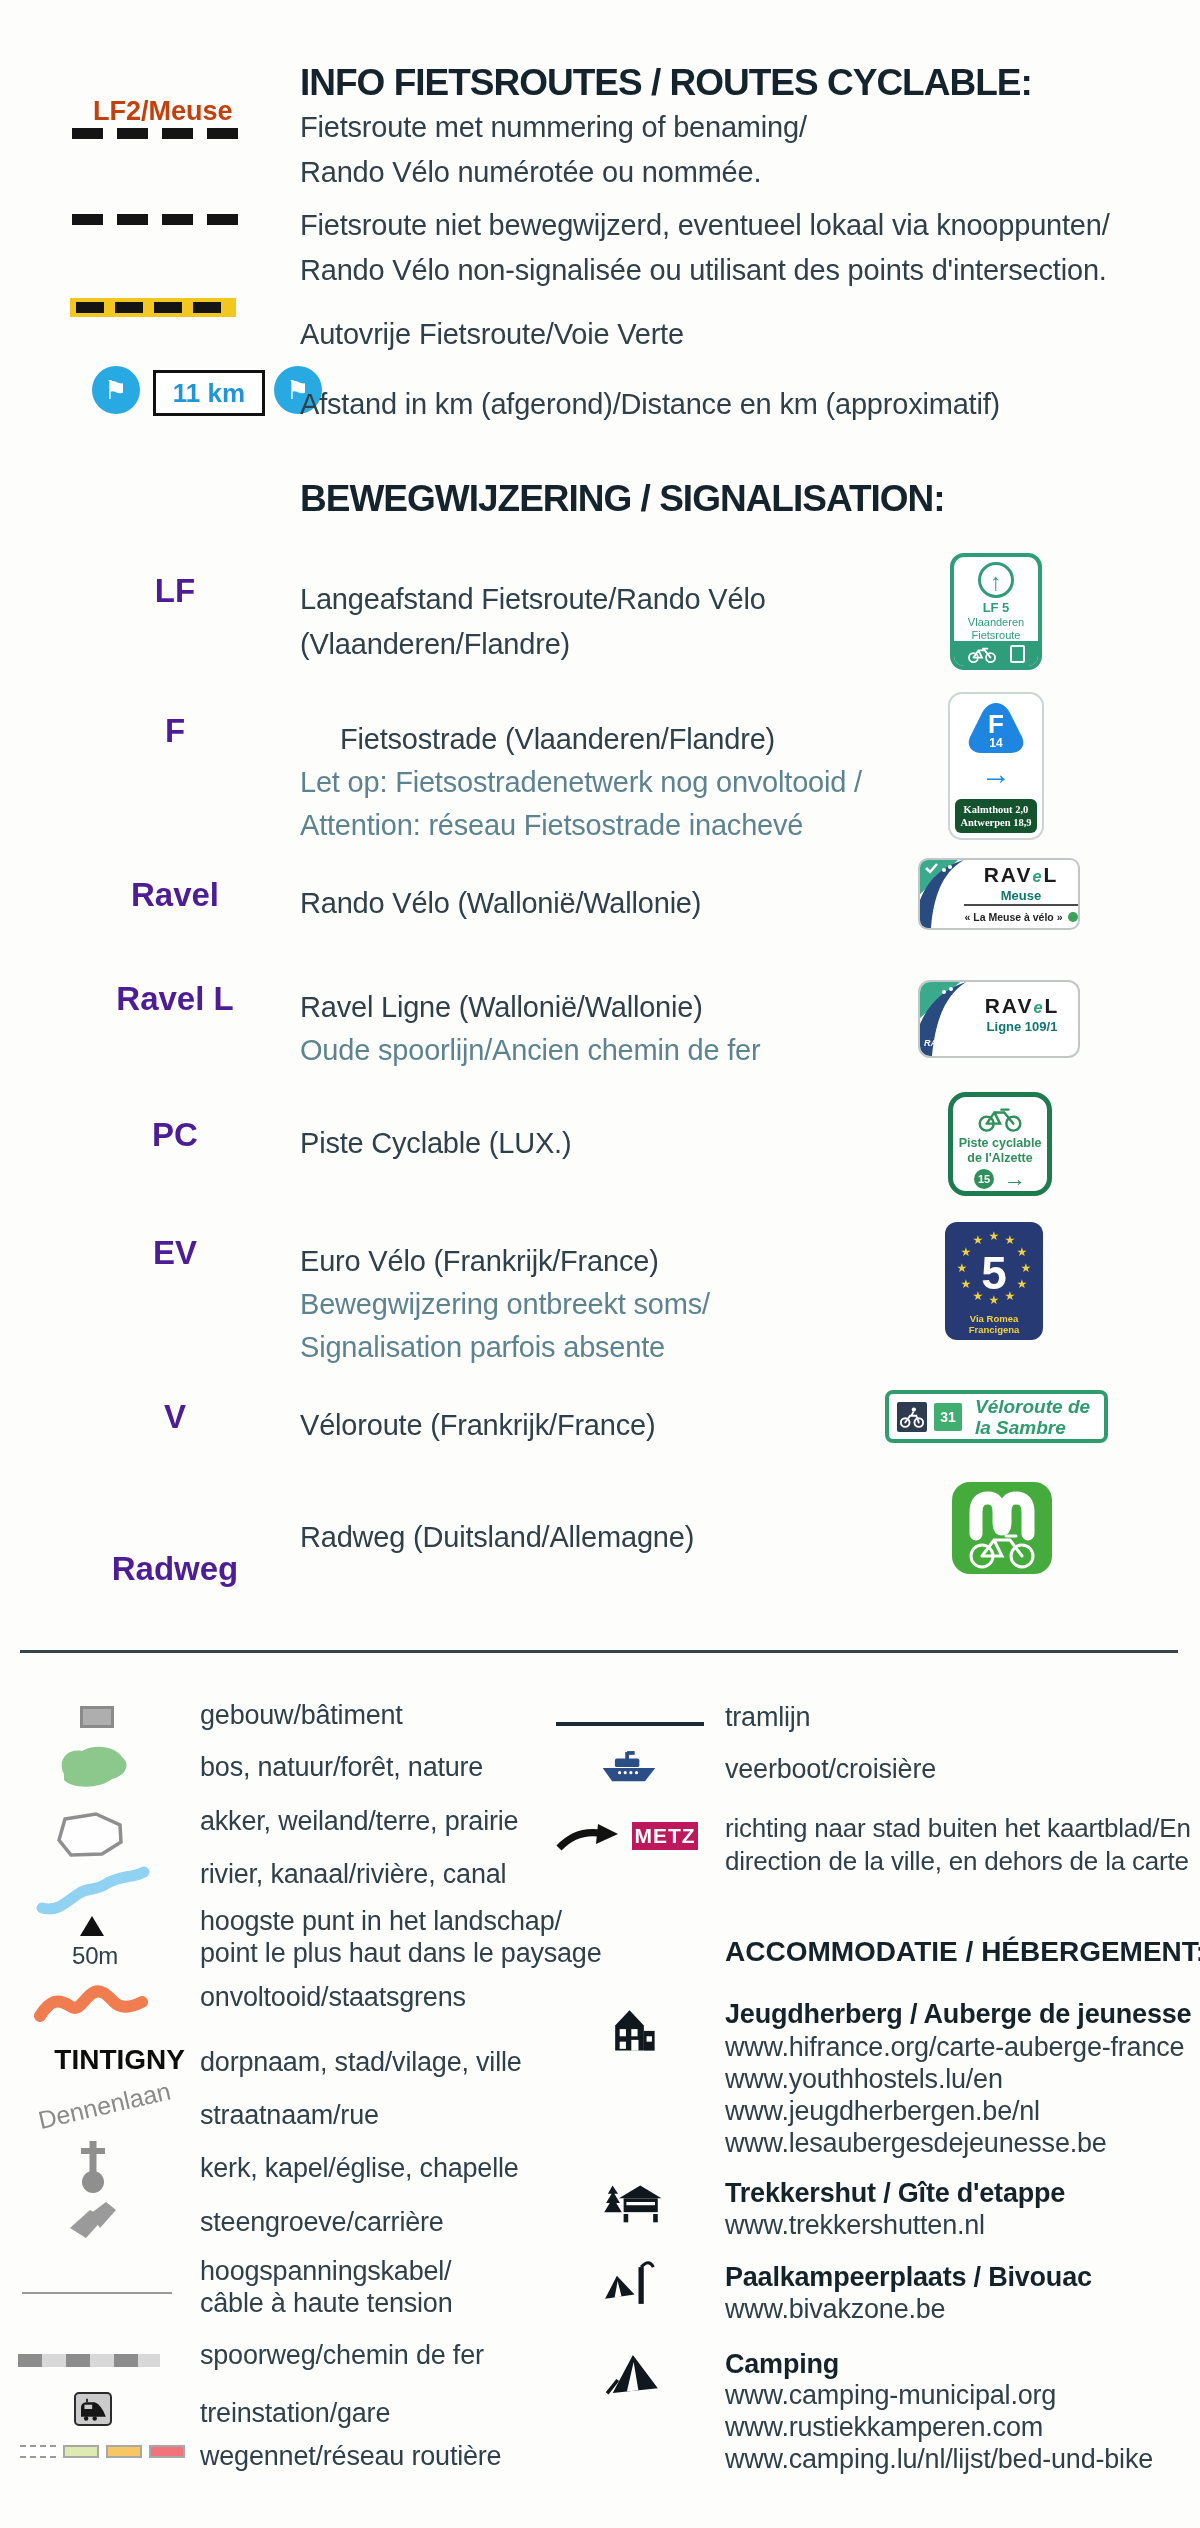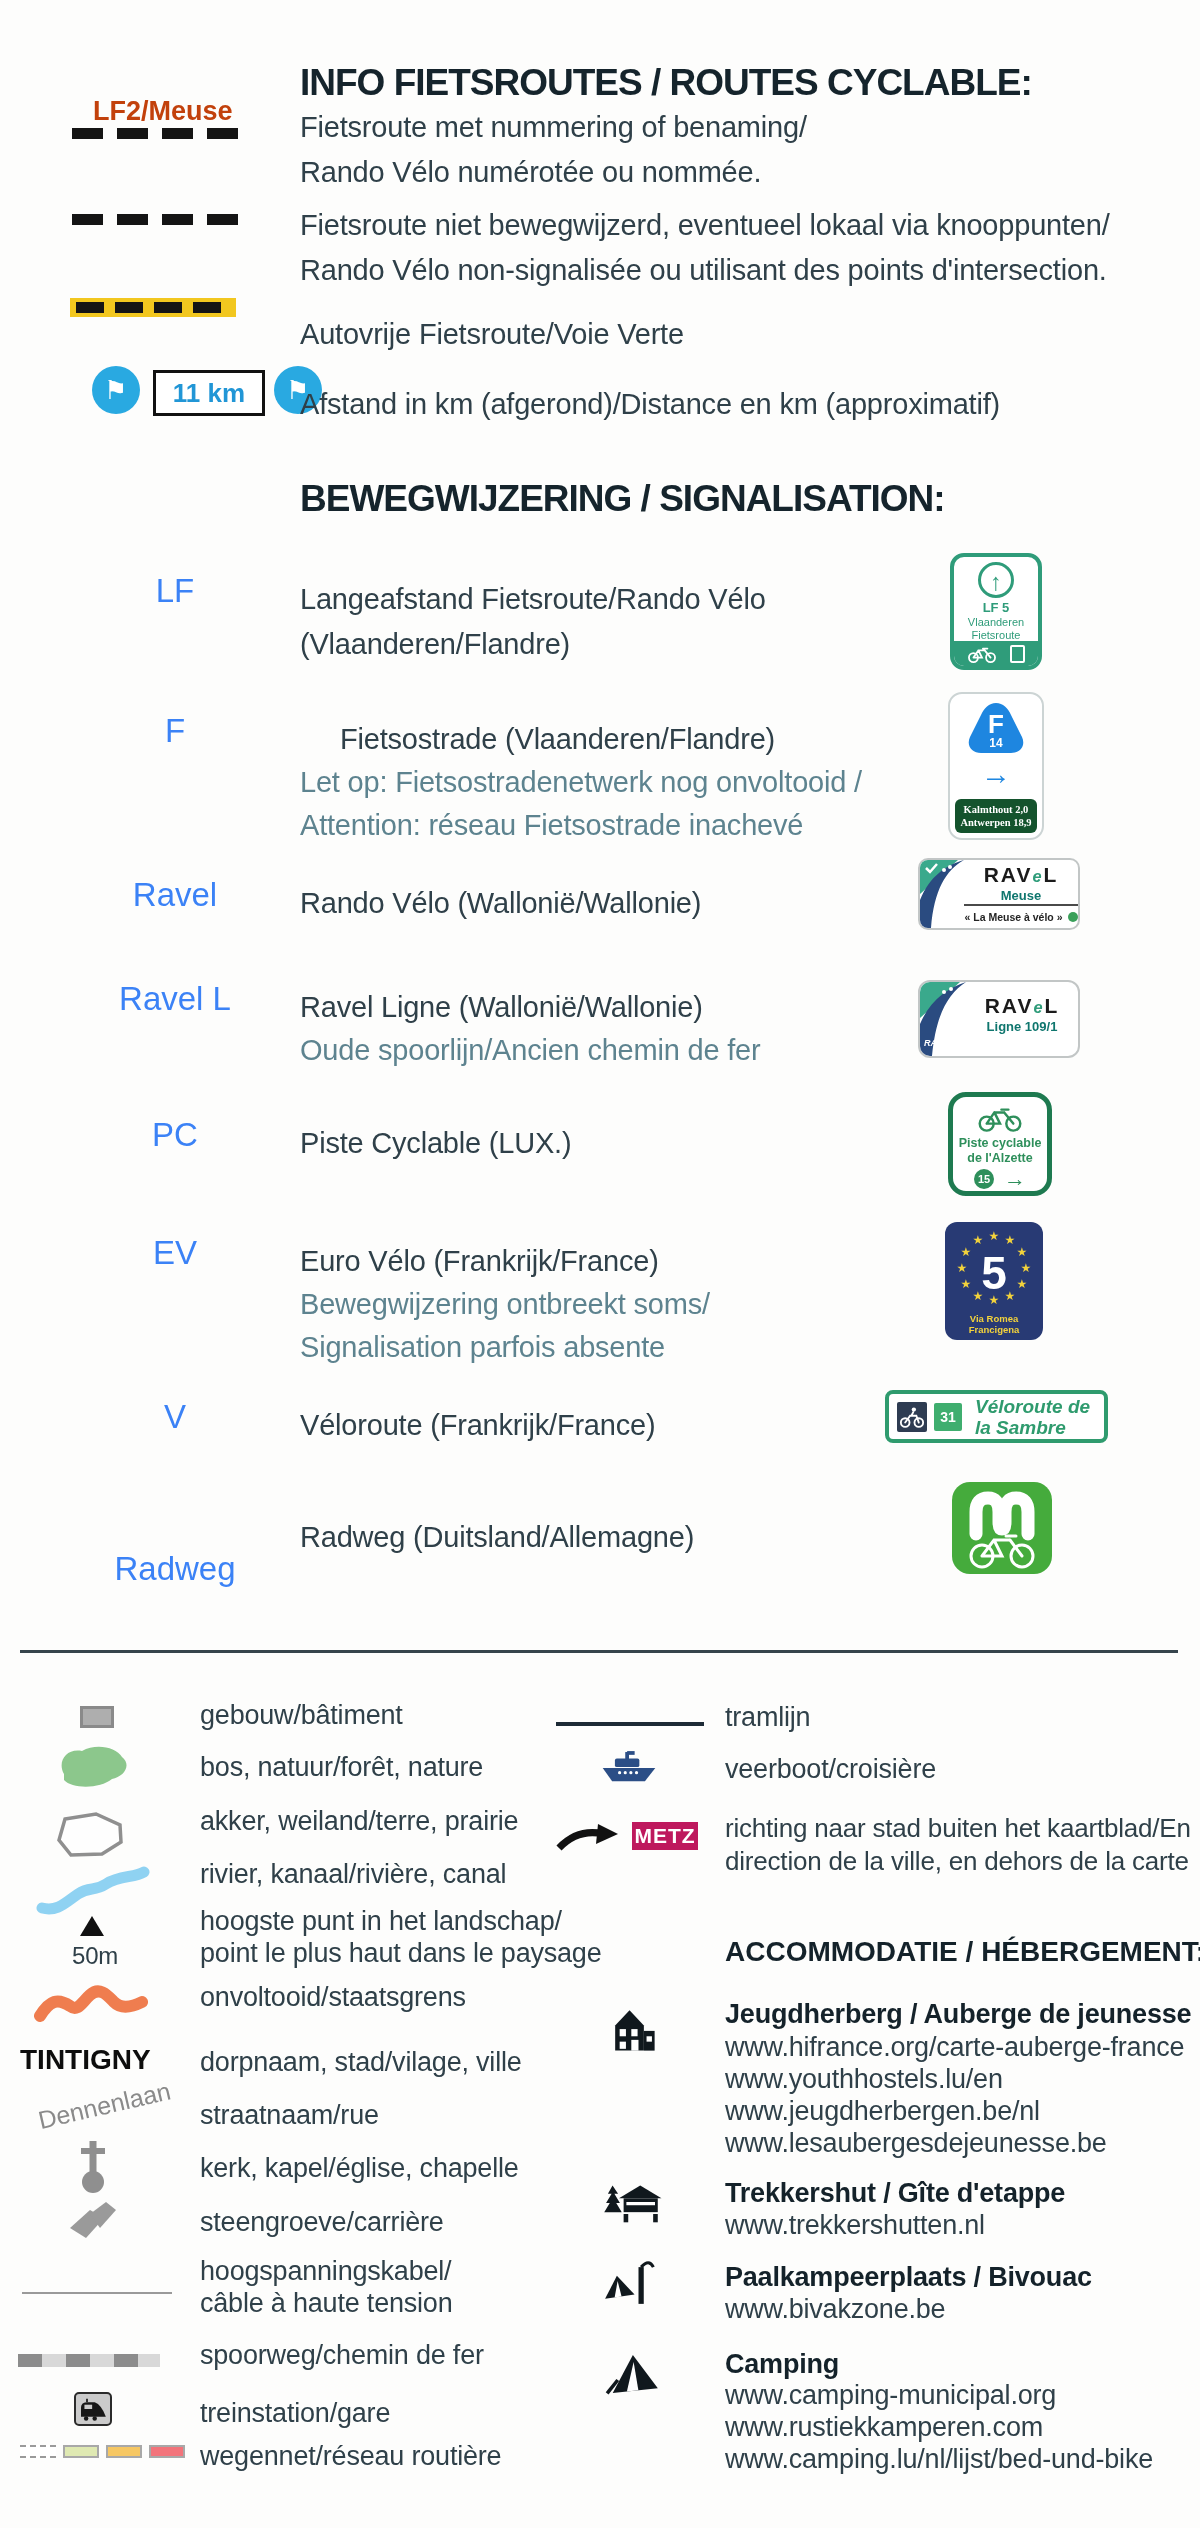--- a/index.html
+++ b/index.html
@@ -4,21 +4,21 @@
 <style>
   html,body { margin:0; padding:0; }
   body { font-family:"Liberation Sans","DejaVu Sans",sans-serif; background:#ffffff; }
   .page { position:relative; width:1200px; height:2528px; background:#fdfdfc; overflow:hidden; }
   .abs { position:absolute; white-space:nowrap; }
 
   
   .h1 { font-size:37px; font-weight:bold; color:#15242c; letter-spacing:-1px; }
   .body-t { font-size:29px; color:#2f4049; letter-spacing:-0.2px; line-height:45px; }
   .muted { color:#5d838f; }
-  .code { font-size:33px; font-weight:normal; color:#3b82f6; width:280px; left:35px; text-align:center; }
+  .code { font-size:33px; font-weight:bold; color:#4c1d95; width:280px; left:35px; text-align:center; }
   .sym-label { font-size:27px; font-weight:bold; color:#c2410c; }
   .bt { font-size:27px; color:#2f4049; letter-spacing:-0.2px; }
   .btb { font-size:27px; font-weight:bold; color:#14222a; letter-spacing:-0.2px; }
   .h2b { font-size:28px; font-weight:bold; color:#14222a; }
 
   
   .dashes { display:flex; gap:14px; }
   .dash { width:31px; height:11px; background:#141414; }
   .yellowband { width:166px; height:19px; background:#f2c71f; display:flex; align-items:center; gap:11px; padding-left:6px; box-sizing:border-box; }
   .yellowband .dash { width:28px; height:11px; }
@@ -293,21 +293,21 @@
   <div class="abs" style="left:80px; top:1916px; width:0; height:0; border-left:12px solid transparent; border-right:12px solid transparent; border-bottom:20px solid #111;"></div>
   <div class="abs bt" style="left:72px; top:1942px; font-size:24px;">50m</div>
   <div class="abs bt" style="left:200px; top:1906px;">hoogste punt in het landschap/</div>
   <div class="abs bt" style="left:200px; top:1938px;">point le plus haut dans le paysage</div>
 
   <svg class="abs" style="left:34px; top:1982px; width:114px; height:44px;" viewBox="0 0 114 44">
     <path d="M6 34 C16 18 24 16 36 24 C44 30 48 20 56 13 C66 4 74 14 80 20 C88 28 100 24 108 20" stroke="#ef7d4f" stroke-width="12" fill="none" stroke-linecap="round"></path>
   </svg>
   <div class="abs bt" style="left:200px; top:1982px;">onvoltooid/staatsgrens</div>
 
-  <div class="abs" style="left:20px; top:2044px; width:165px; text-align:left; font-size:28px; font-weight:bold; color:#0d0d0d;">TINTIGNY</div>
+  <div class="abs" style="left:20px; top:2044px; width:165px; text-align:right; font-size:28px; font-weight:bold; color:#0d0d0d;">TINTIGNY</div>
   <div class="abs bt" style="left:200px; top:2047px;">dorpnaam, stad/vilage, ville</div>
 
   <div class="abs rot" style="left:42px; top:2106px;">Dennenlaan</div>
   <div class="abs bt" style="left:200px; top:2100px;">straatnaam/rue</div>
 
   <svg class="abs" style="left:76px; top:2138px;" width="34" height="58" viewBox="0 0 34 58">
     <line x1="17" y1="3" x2="17" y2="34" stroke="#8f8f8f" stroke-width="7"></line>
     <line x1="5" y1="13" x2="29" y2="13" stroke="#8f8f8f" stroke-width="6"></line>
     <circle cx="17" cy="44" r="11" fill="#8f8f8f"></circle>
   </svg>

